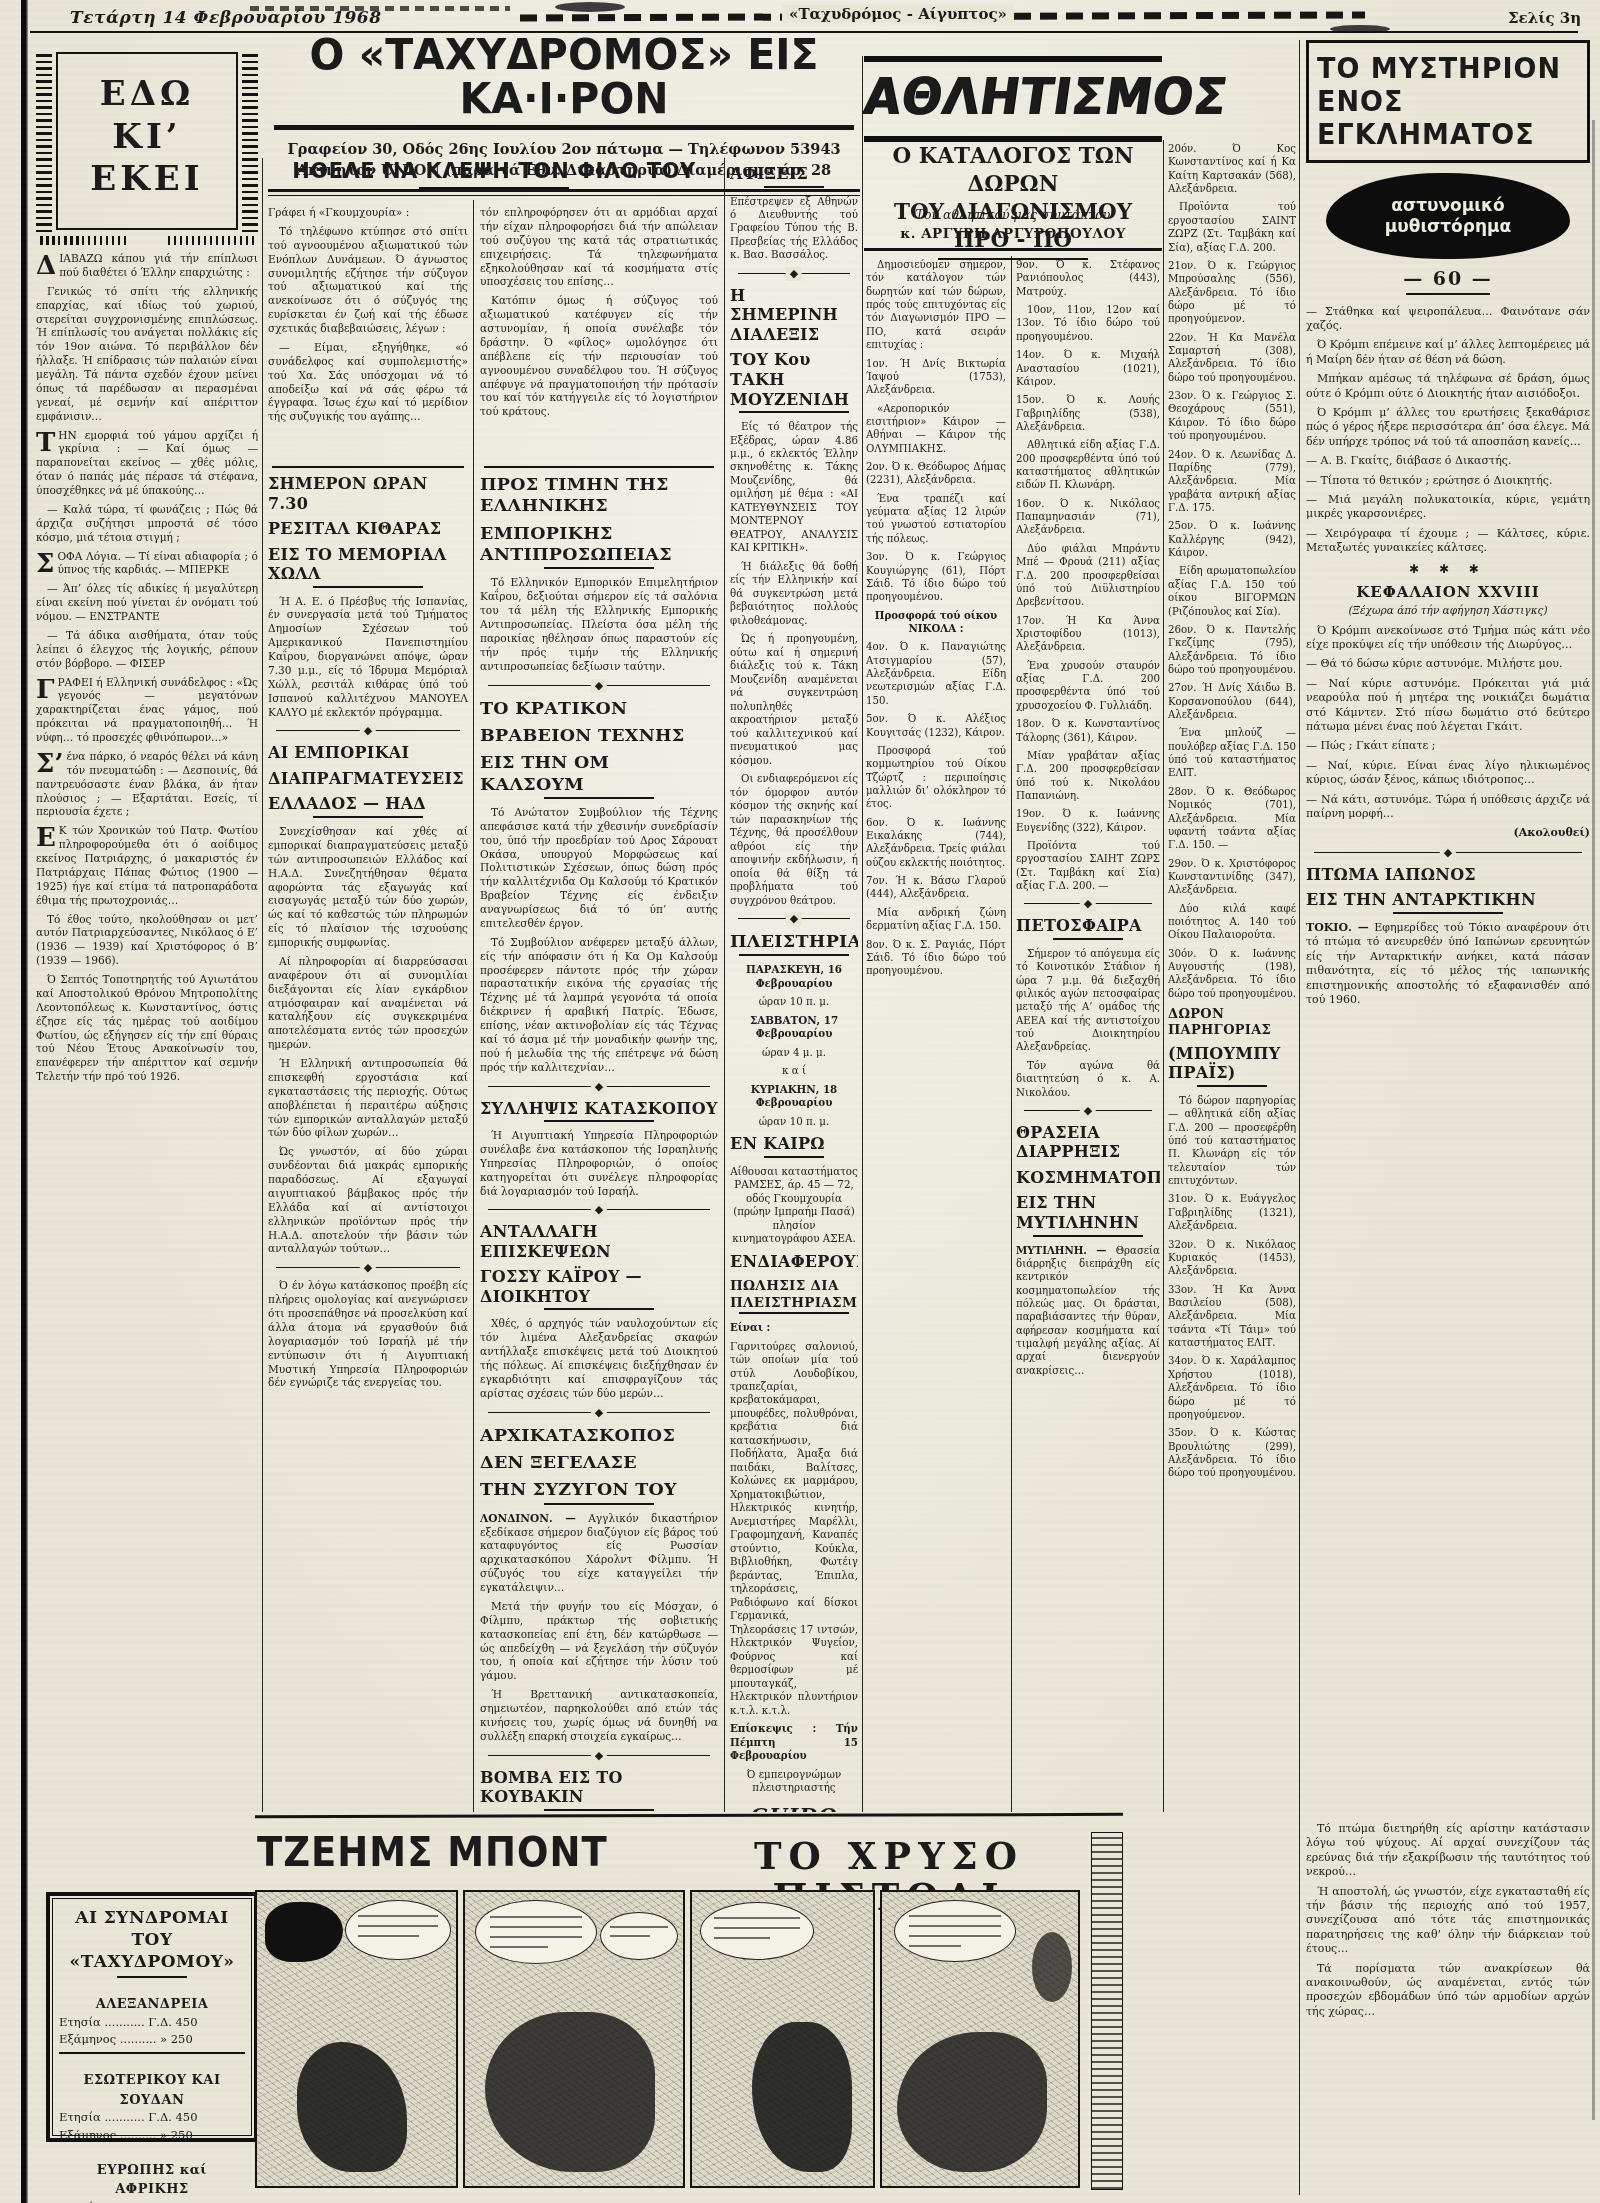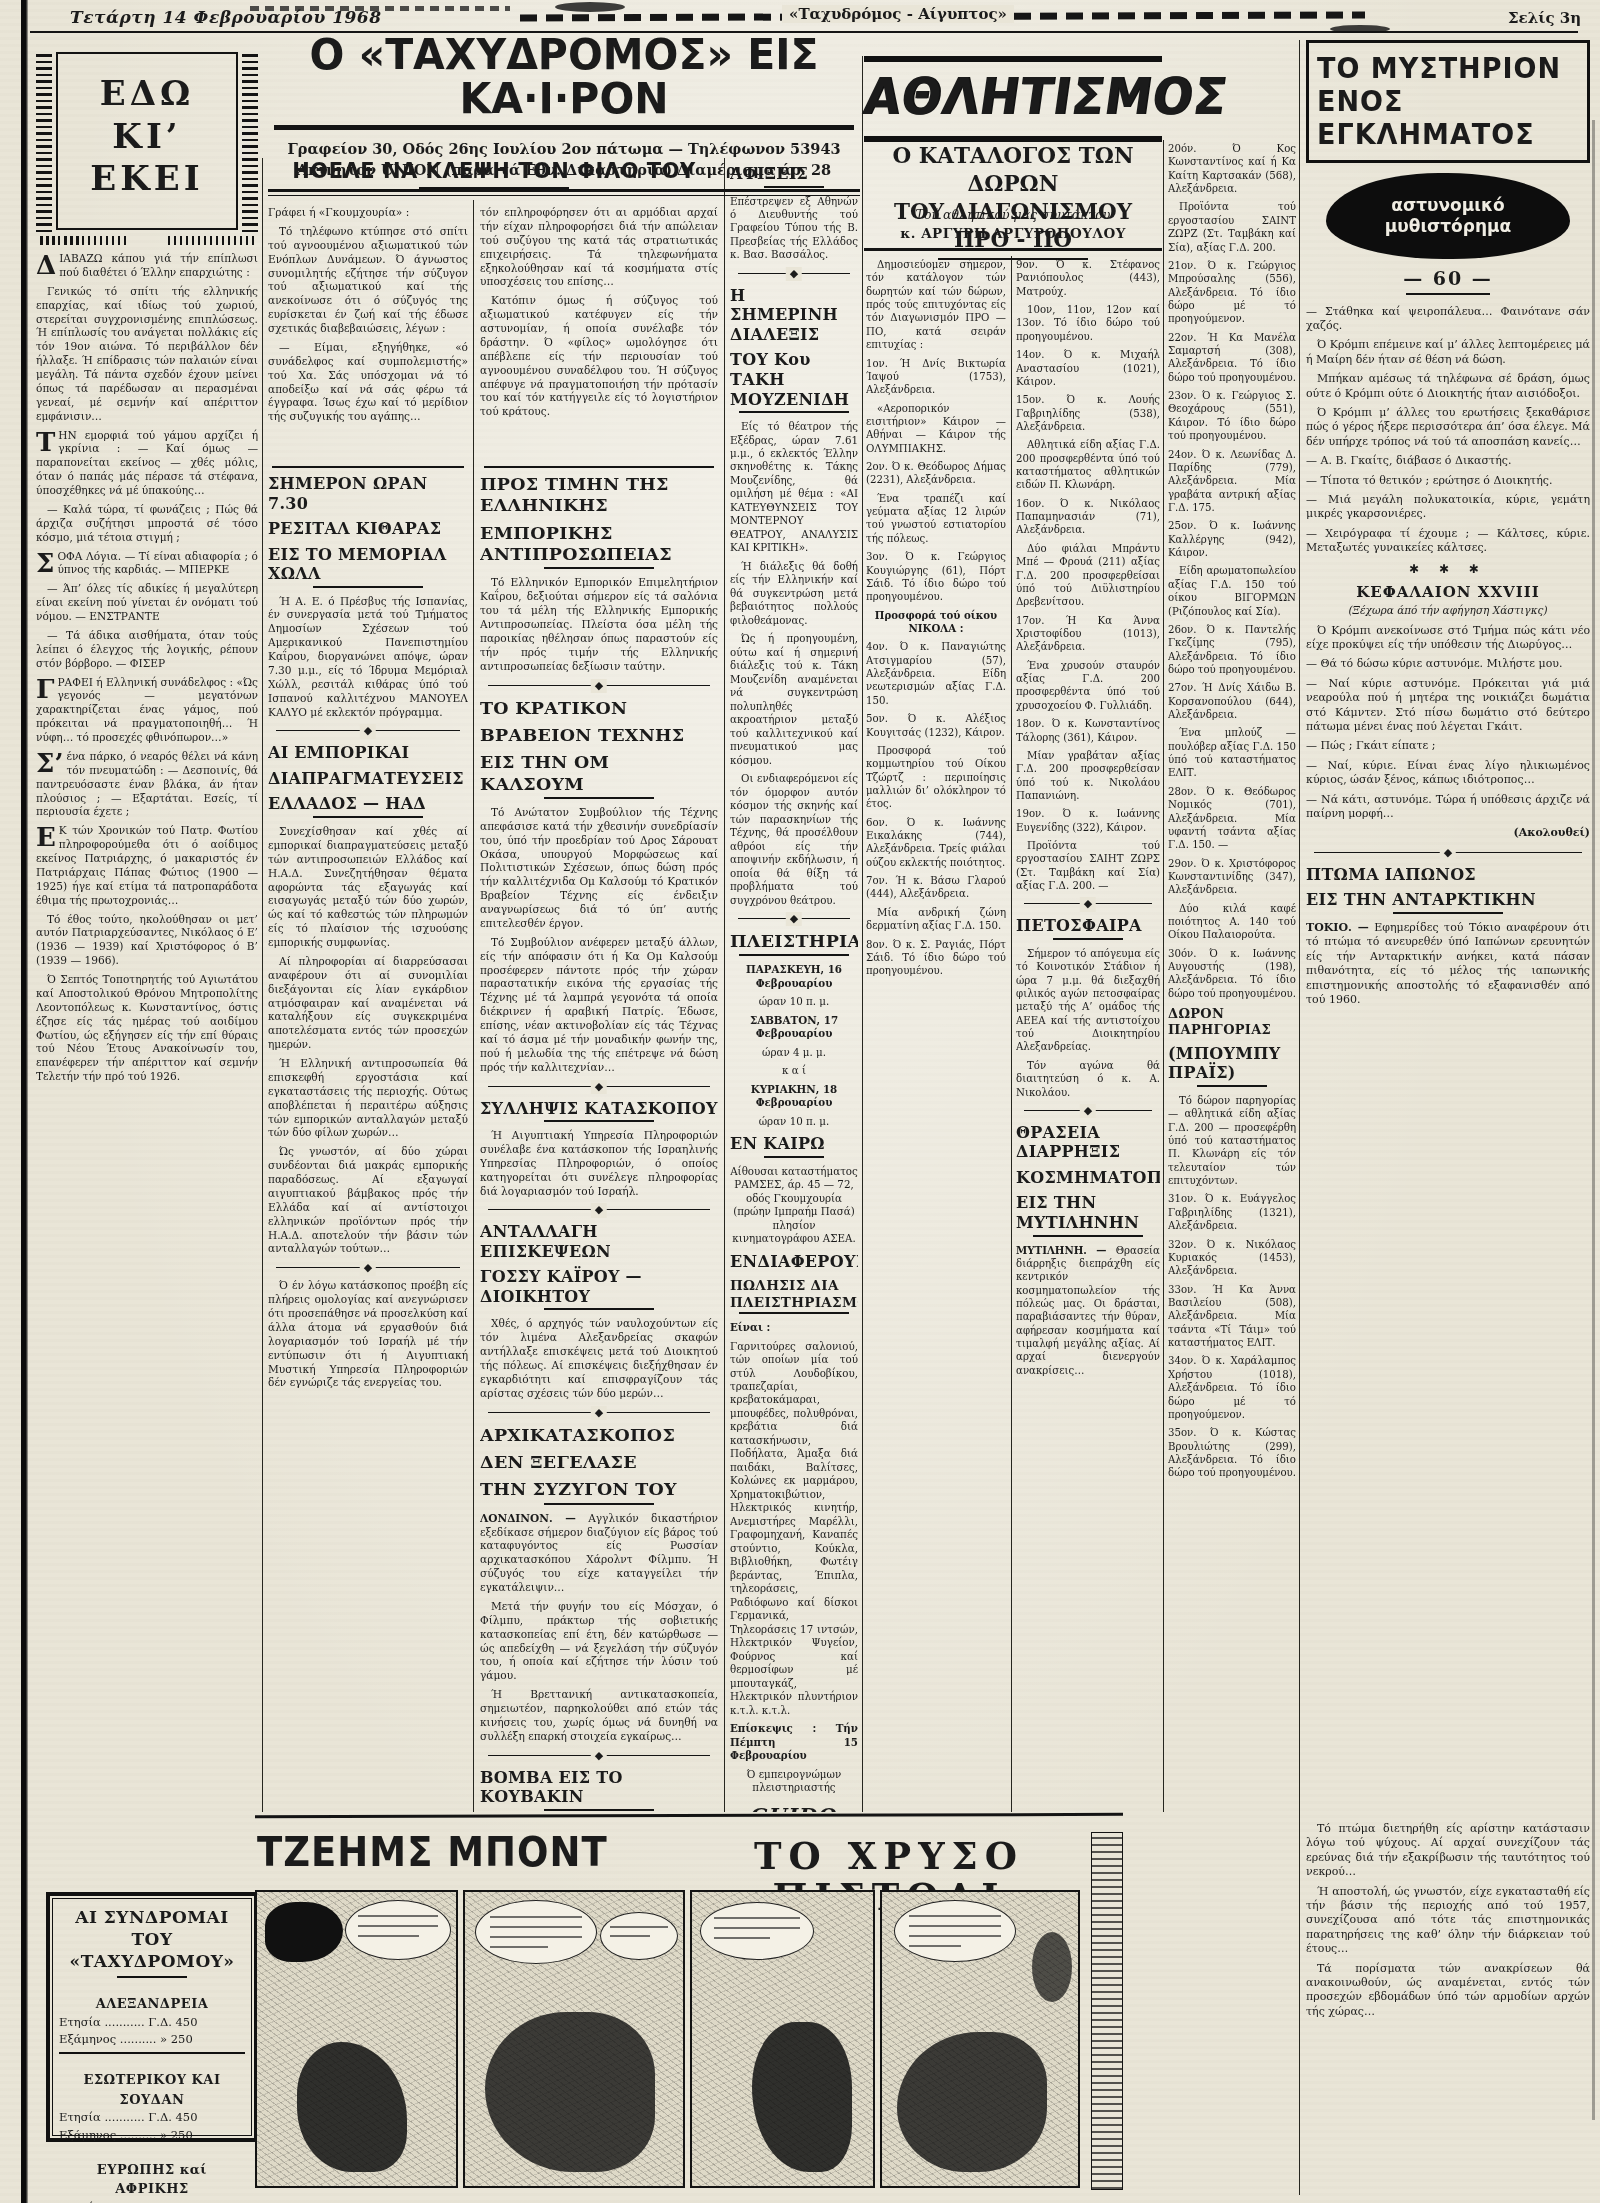--- a/index.html
+++ b/index.html
@@ -233,21 +233,21 @@
   </div>
 
   <div class="txtcol" style="left:730px;top:158px;width:128px;height:1654px;font-size:10.3px">
     <div class="sh">ΑΦΙΞΕΙΣ</div>
     <div class="sh-u" style="width:60px"></div>
     <p class="ni">Επέστρεψεν εξ Αθηνών ό Διευθυντής τού Γραφείου Τύπου τής Β. Πρεσβείας τής Ελλάδος κ. Βασ. Βασσάλος.</p>
     <div class="sep"></div>
     <div class="sh">Η ΣΗΜΕΡΙΝΗ ΔΙΑΛΕΞΙΣ</div>
     <div class="sh">ΤΟΥ Κου ΤΑΚΗ ΜΟΥΖΕΝΙΔΗ</div>
     <div class="sh-u"></div>
-    <p>Είς τό θέατρον τής Εξέδρας, ώραν 7.61 μ.μ., ό εκλεκτός Έλλην σκηνοθέτης κ. Τάκης Μουζενίδης, θά ομιλήση μέ θέμα : «ΑΙ ΚΑΤΕΥΘΥΝΣΕΙΣ ΤΟΥ ΜΟΝΤΕΡΝΟΥ ΘΕΑΤΡΟΥ, ΑΝΑΛΥΣΙΣ ΚΑΙ ΚΡΙΤΙΚΗ».</p>
+    <p>Είς τό θέατρον τής Εξέδρας, ώραν 4.86 μ.μ., ό εκλεκτός Έλλην σκηνοθέτης κ. Τάκης Μουζενίδης, θά ομιλήση μέ θέμα : «ΑΙ ΚΑΤΕΥΘΥΝΣΕΙΣ ΤΟΥ ΜΟΝΤΕΡΝΟΥ ΘΕΑΤΡΟΥ, ΑΝΑΛΥΣΙΣ ΚΑΙ ΚΡΙΤΙΚΗ».</p>
     <p>Ή διάλεξις θά δοθή είς τήν Ελληνικήν καί θά συγκεντρώση μετά βεβαιότητος πολλούς φιλοθεάμονας.</p>
     <p>Ώς ή προηγουμένη, ούτω καί ή σημερινή διάλεξις τού κ. Τάκη Μουζενίδη αναμένεται νά συγκεντρώση πολυπληθές ακροατήριον μεταξύ τού καλλιτεχνικού καί πνευματικού μας κόσμου.</p>
     <p>Οι ενδιαφερόμενοι είς τόν όμορφον αυτόν κόσμον τής σκηνής καί τών παρασκηνίων τής Τέχνης, θά προσέλθουν αθρόοι είς τήν αποψινήν εκδήλωσιν, ή οποία θά θίξη τά προβλήματα τού συγχρόνου θεάτρου.</p>
     <div class="sep"></div>
     <div class="sh big">ΠΛΕΙΣΤΗΡΙΑΣΜΟΣ</div>
     <div class="sh-u"></div>
     <p class="ctr dl">ΠΑΡΑΣΚΕΥΗ, 16 Φεβρουαρίου</p>
     <p class="ctr">ώραν 10 π. μ.</p>
     <p class="ctr dl">ΣΑΒΒΑΤΟΝ, 17 Φεβρουαρίου</p>
     <p class="ctr">ώραν 4 μ. μ.</p>

